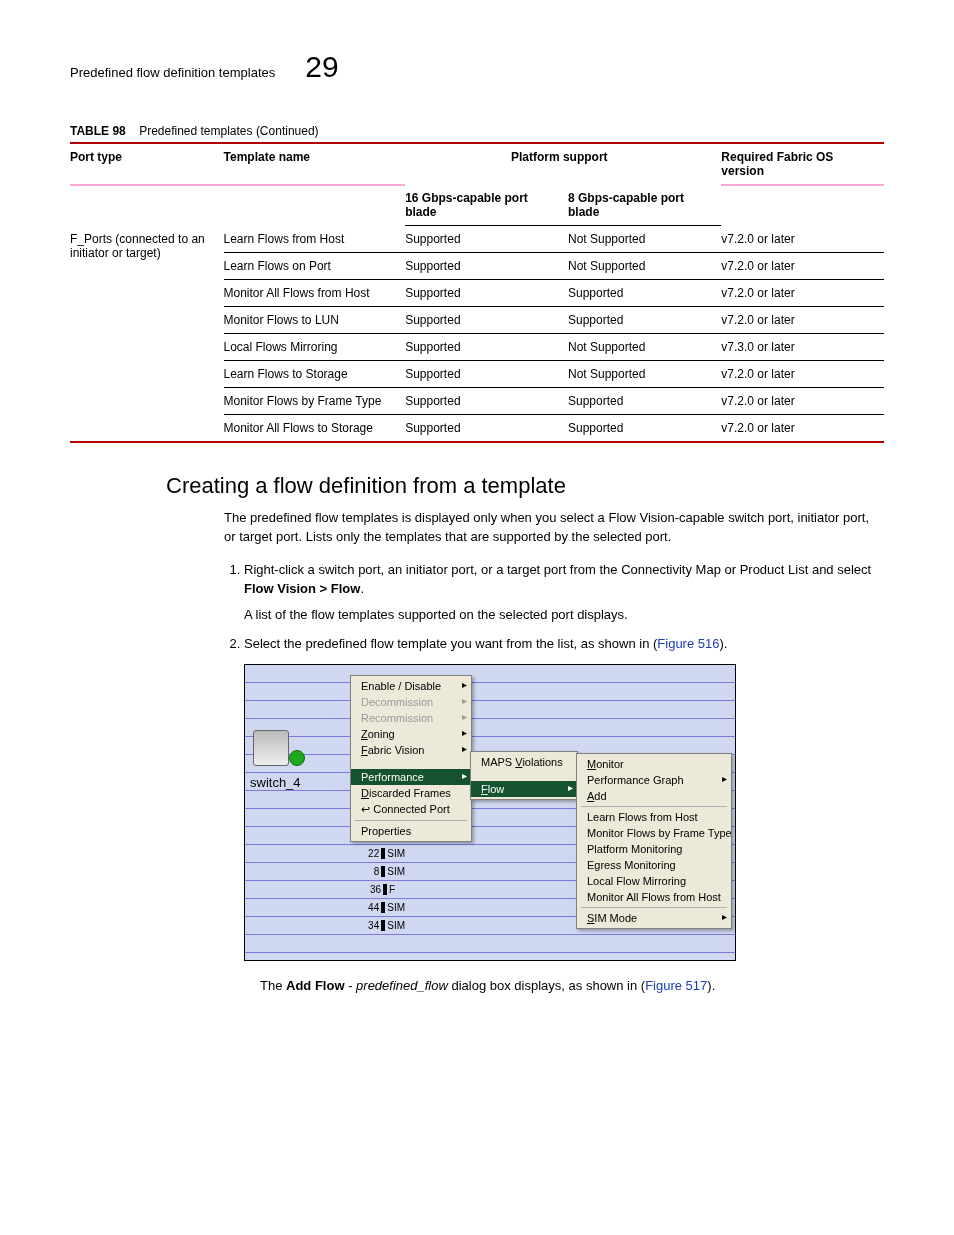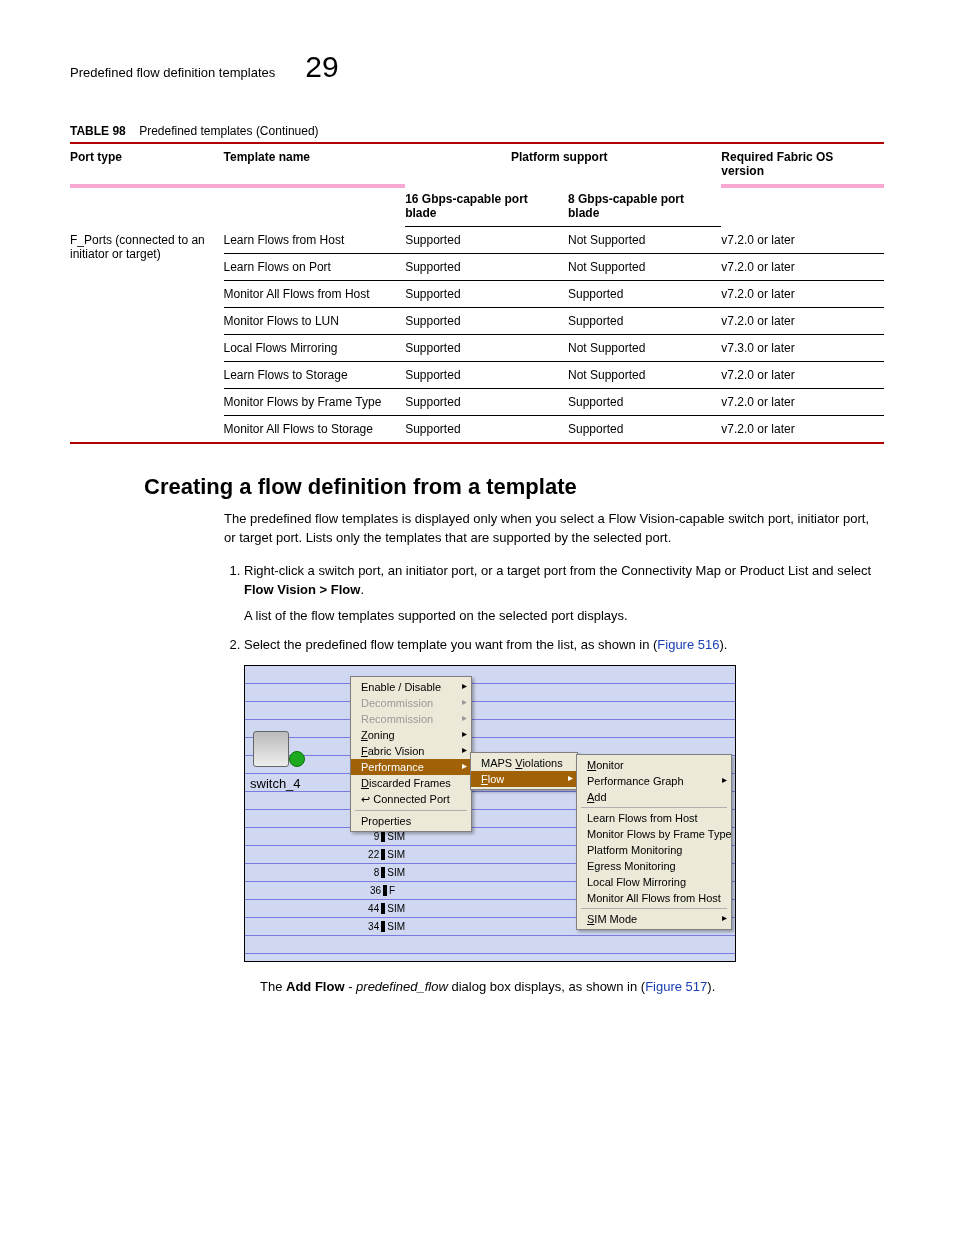--- a/index.html
+++ b/index.html
@@ -34,34 +34,34 @@
     font-size: 12px;
     border-top: 2px solid #b00000;
     border-bottom: 2px solid #b00000;
   }
   table.data th {
     text-align: left;
     font-weight: bold;
     padding: 6px 8px 6px 0;
     vertical-align: top;
   }
-  table.data thead tr.r1 th { border-bottom: 4px solid #f9a8d4; }
+  table.data thead tr.r1 th { border-bottom: 2px solid #f9a8d4; }
   table.data thead tr.r1 th.ps-head { text-align: center; border-bottom: none; }
   table.data thead tr.r2 th { border-bottom: 1px solid #000; font-weight: bold; }
   table.data td {
     padding: 6px 8px 6px 0;
     border-bottom: 1px solid #000;
     vertical-align: top;
   }
   table.data td.noborder { border-bottom: none; }
   table.data tr.last td { border-bottom: none; }
   h2.section {
     font-size: 22px;
-    font-weight: bold;
-    margin: 30px 0 10px 74px;
+    font-weight: normal;
+    margin: 30px 0 10px 96px;
   }
   .body-text, .ol-wrapper, .fig-wrapper, .after-fig {
     margin-left: 154px;
   }
   .body-text { margin-bottom: 14px; line-height: 1.45; }
   ol.steps { padding-left: 20px; margin: 0; }
   ol.steps li { margin-bottom: 10px; line-height: 1.45; }
   .sub { margin-top: 8px; }
   .link { color: #1a3fb3; }
   .fig-caption { font-size: 12px; margin-top: 6px; }
@@ -111,21 +111,21 @@
   .menu .mi {
     padding: 2px 18px 2px 10px;
     white-space: nowrap;
     position: relative;
     color: #000;
   }
   .menu .mi.dis { color: #9a9a9a; }
   .menu .mi.arrow::after {
     content: "▸"; position: absolute; right: 4px; top: 1px; font-size: 10px;
   }
-  .menu .mi.sel { background: #a16207; color: #fff; }
+  .menu .mi.sel { background: #14532d; color: #fff; margin-top: 11px; }
   .menu .sep { height:1px; background:#b0b0b0; margin:2px 4px; }
   .menu .mi u { text-decoration: underline; }
 
   .menu.m1 { left: 105px; top: 10px; width: 120px; }
   .menu.m2 { left: 225px; top: 86px; width: 106px; }
   .menu.m3 { left: 331px; top: 88px; width: 154px; }
 </style>
 </head>
 <body>
 

